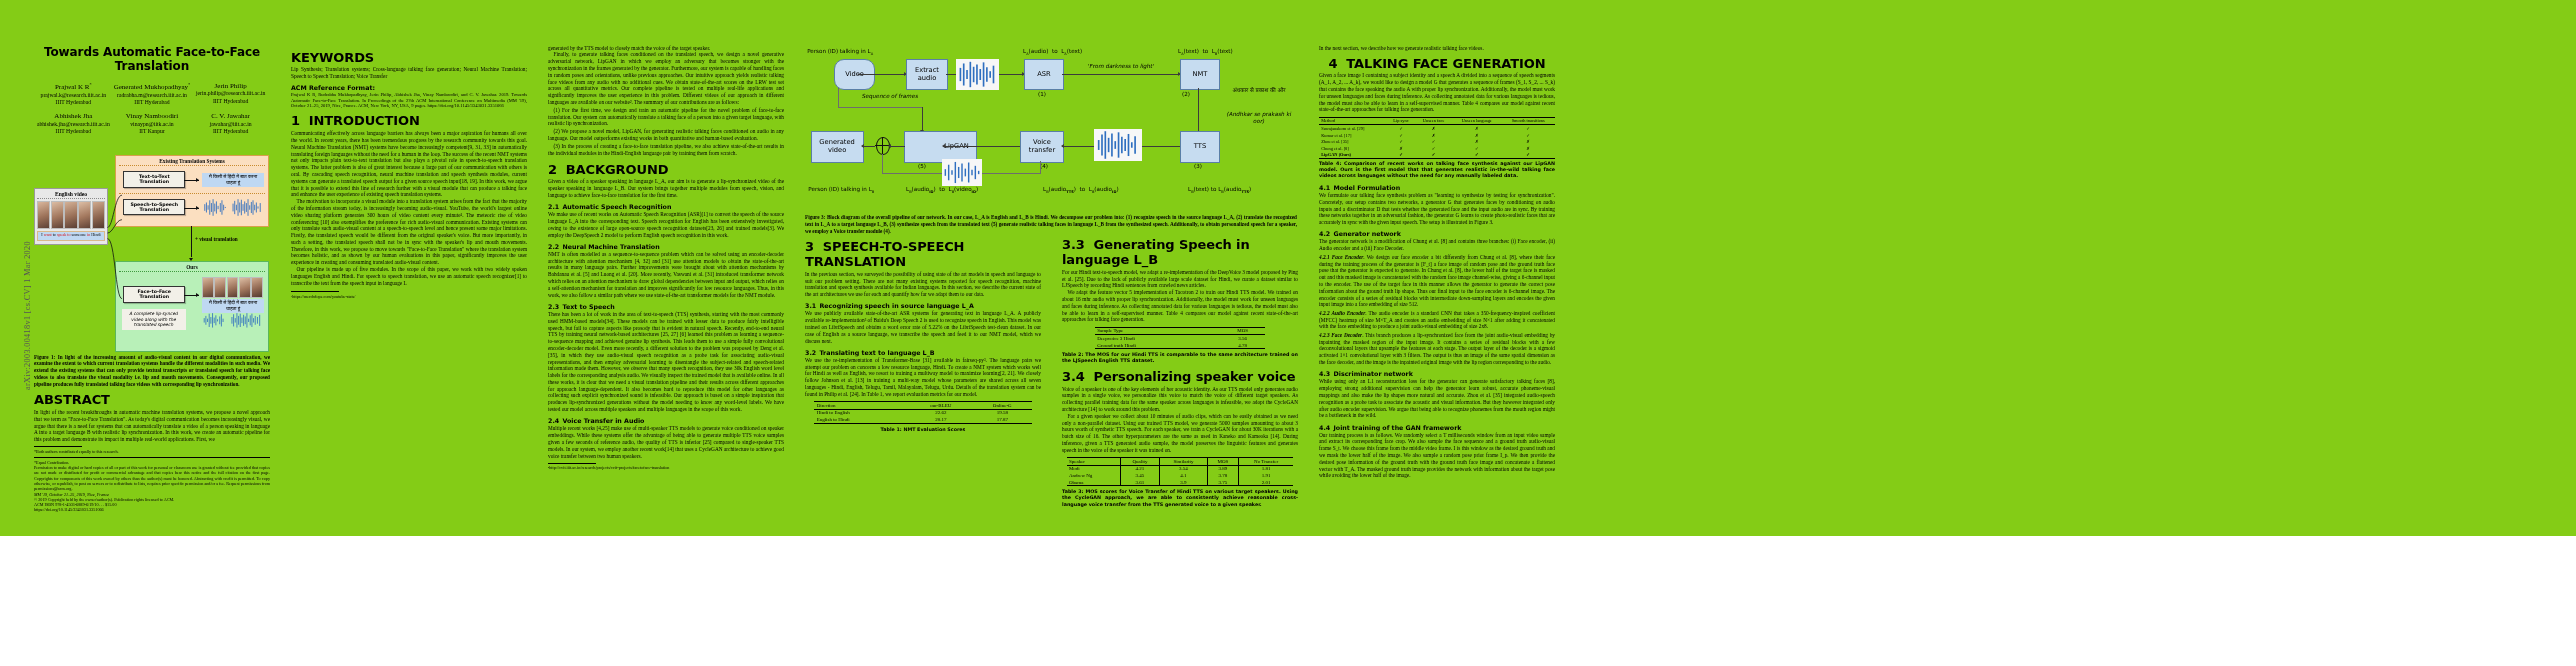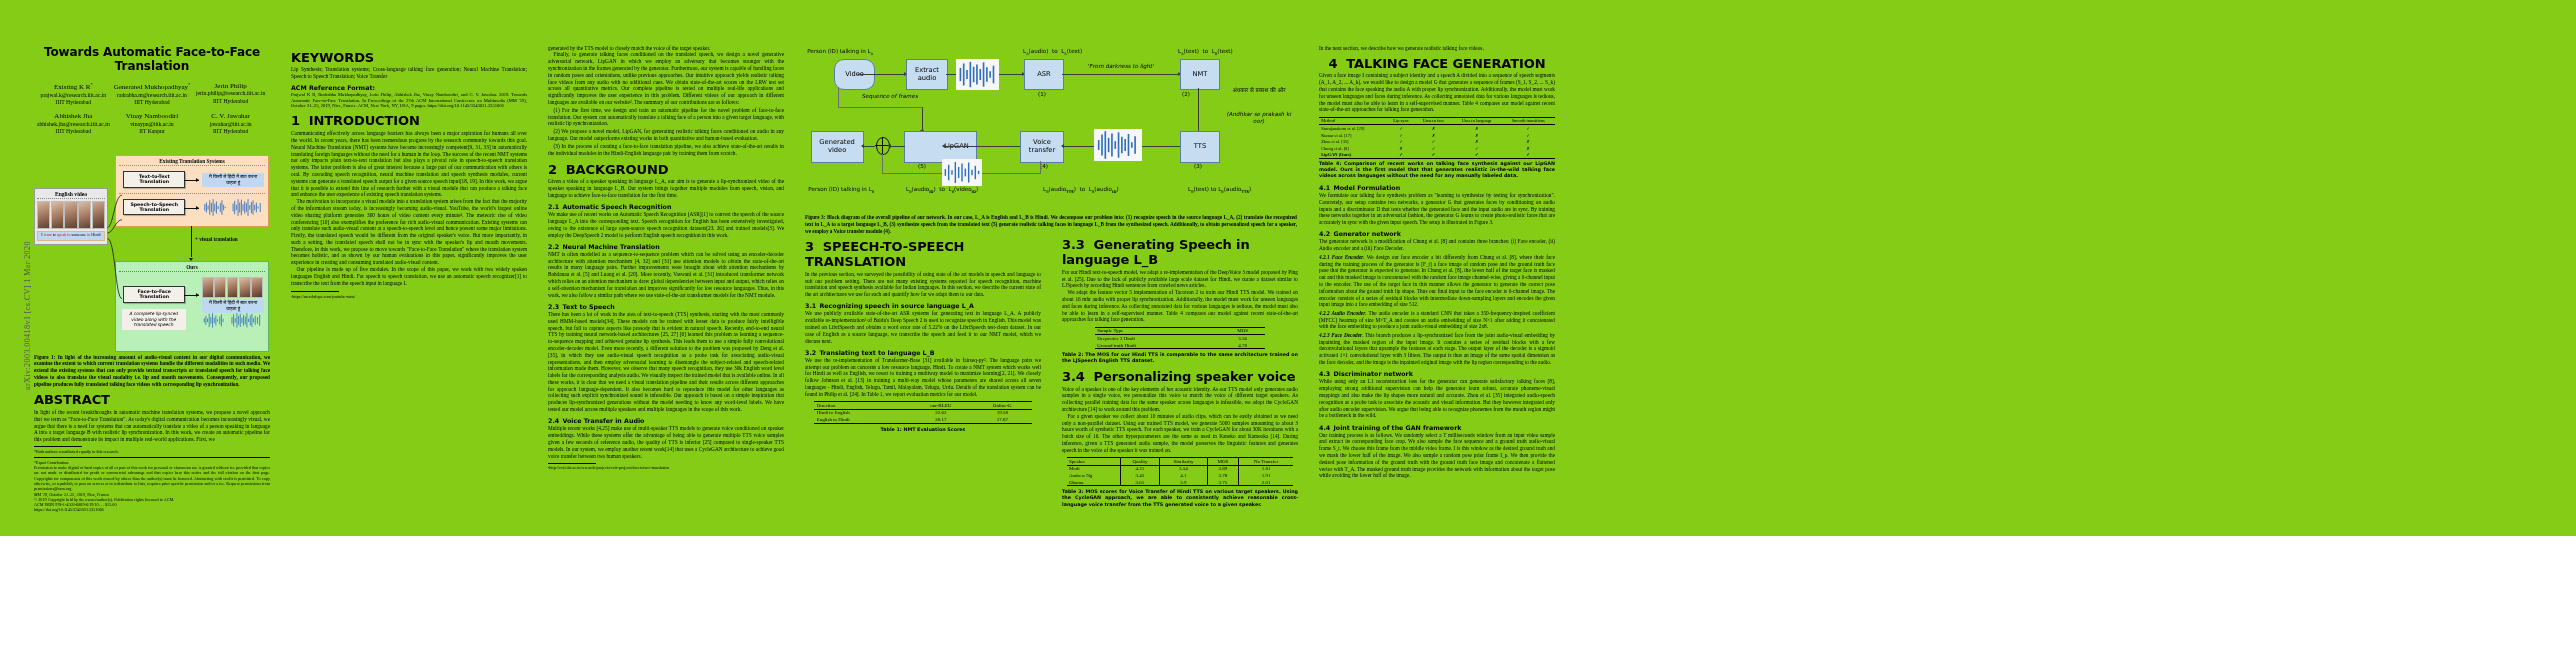--- a/index.html
+++ b/index.html
@@ -106,21 +106,21 @@
   <div class="arxiv-stamp">arXiv:2003.00418v1  [cs.CV]  1 Mar 2020</div>
 
   <div class="cols">
 
     <div class="col">
 
       <div class="ttl">Towards Automatic Face-to-Face Translation</div>
 
       <div class="authors">
         <div class="auth">
-          <div class="nm"><span>Existing K R</span><span class="sup">*</span></div>
+          <div class="nm"><span>Prajwal K R</span><span class="sup">*</span></div>
           <div class="em">prajwal.k@research.iiit.ac.in</div>
           <div class="af">IIIT Hyderabad</div>
         </div>
         <div class="auth">
           <div class="nm"><span>Generated Mukhopadhyay</span><span class="sup">*</span></div>
           <div class="em">radrabha.m@research.iiit.ac.in</div>
           <div class="af">IIIT Hyderabad</div>
         </div>
         <div class="auth">
           <div class="nm"><span>Jerin Philip</span></div>

